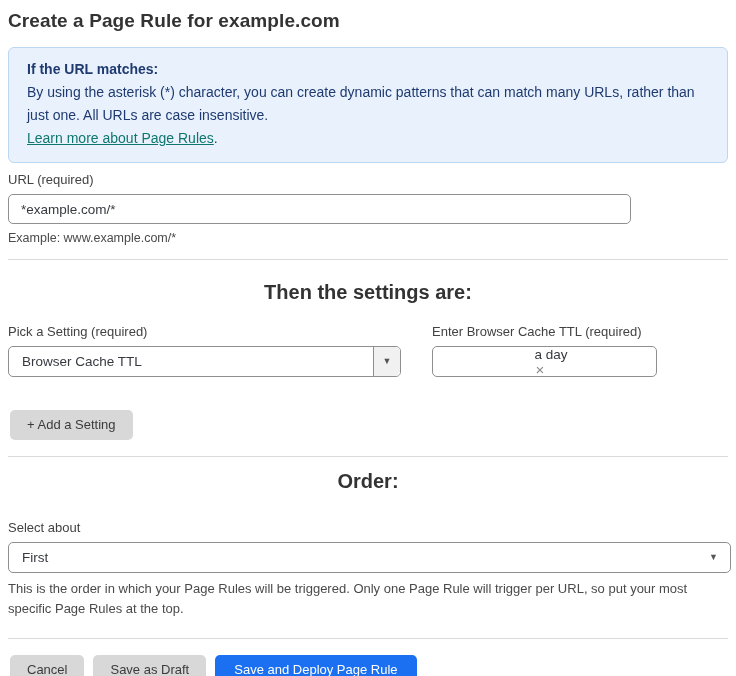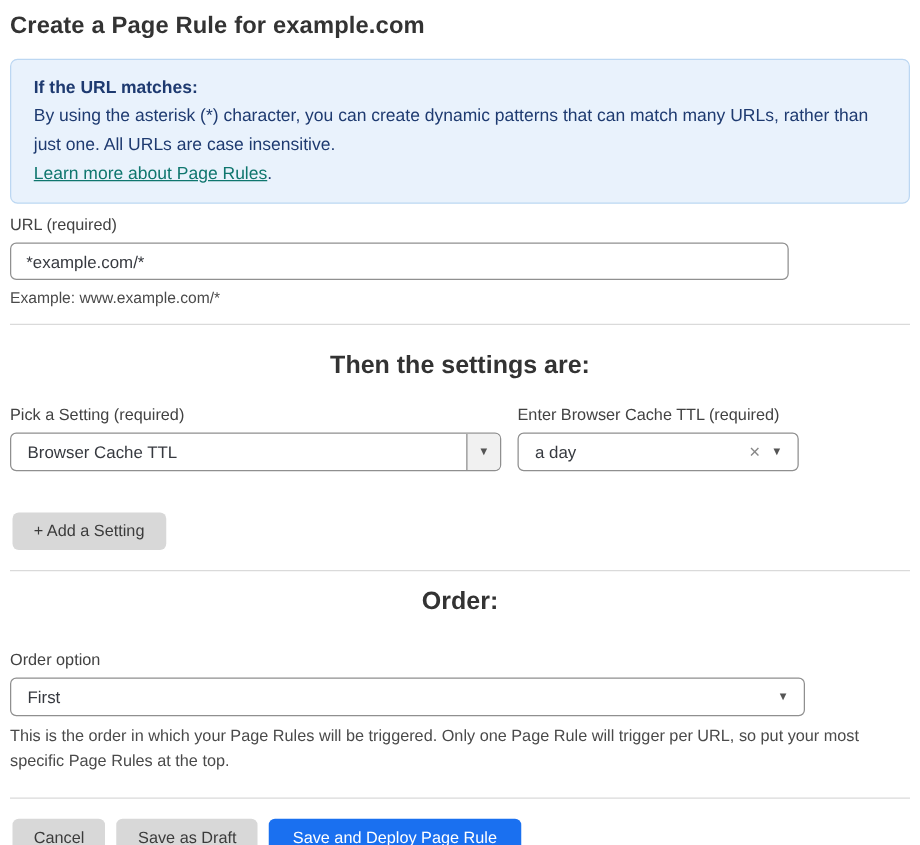--- a/index.html
+++ b/index.html
@@ -72,21 +72,21 @@
   .section-heading {
     font-size: 20px;
     font-weight: bold;
     color: #333333;
     margin-top: 21px;
     text-align: center;
   }
 
   .settings-row {
     display: flex;
-    gap: 13px;
+    gap: 31px;
     align-items: flex-start;
   }
   .settings-col .field-label { margin-top: 20px; }
 
   .combo {
     margin-top: 7px;
     height: 31px;
     border: 1px solid #8f8f8f;
     border-radius: 5px;
     background: #ffffff;
@@ -106,31 +106,31 @@
     background: #f1f1f1;
     display: flex;
     align-items: center;
     justify-content: center;
   }
   .caret {
     font-size: 9px;
     color: #555555;
     line-height: 1;
   }
-  .combo-ttl { width: 225px; }
+  .combo-ttl { width: 225px; flex-direction: column; }
   .clear-x {
     font-size: 15px;
     color: #888888;
     padding: 0 9px 0 0;
     line-height: 1;
     cursor: pointer;
   }
   .combo-ttl .caret { padding-right: 12px; }
 
-  .combo-order { width: 636px; }
+  .combo-order { width: 723px; }
   .combo-order .caret { padding-right: 12px; }
 
   .btn {
     display: inline-block;
     height: 30px;
     border: none;
     border-radius: 5px;
     font-size: 13px;
     font-family: "Liberation Sans", "DejaVu Sans", sans-serif;
     cursor: pointer;
@@ -209,21 +209,21 @@
   </div>
 
   <div class="add-setting-wrap">
     <button class="btn btn-gray add-setting">+ Add a Setting</button>
   </div>
 
   <hr class="divider" style="margin-top:16px;">
 
   <h2 class="section-heading" style="margin-top:13px;">Order:</h2>
 
-  <div class="field-label" style="margin-top:27px;">Order option</div>
+  <div class="field-label" style="margin-top:27px;">Select about</div>
   <div class="combo combo-order">
     <span class="combo-value">First</span>
     <span class="caret">▼</span>
   </div>
   <div class="order-helper">This is the order in which your Page Rules will be triggered. Only one Page Rule will trigger per URL, so put your most specific Page Rules at the top.</div>
 
   <hr class="divider footer-divider">
 
   <div class="footer-buttons">
     <button class="btn btn-gray">Cancel</button>

